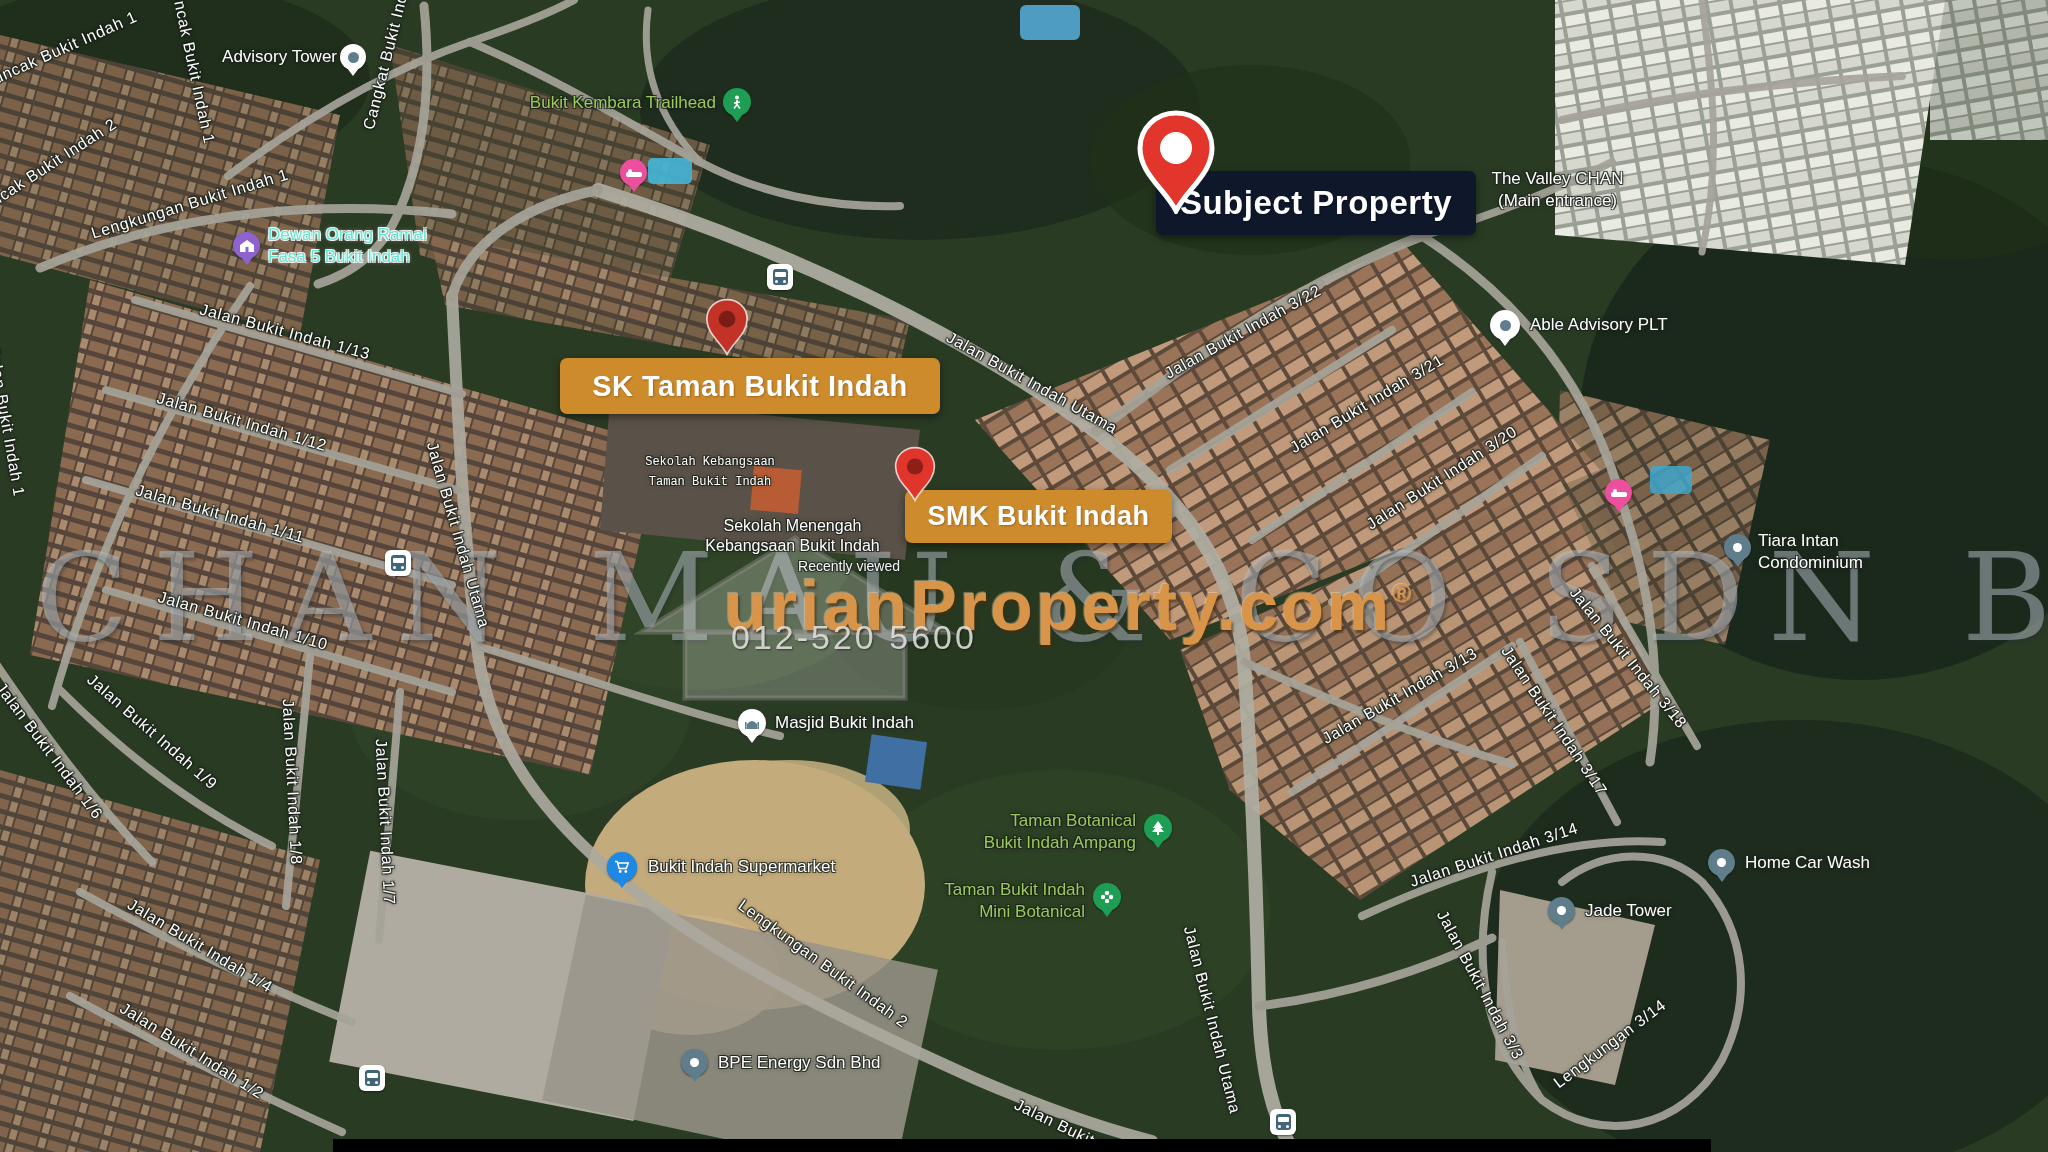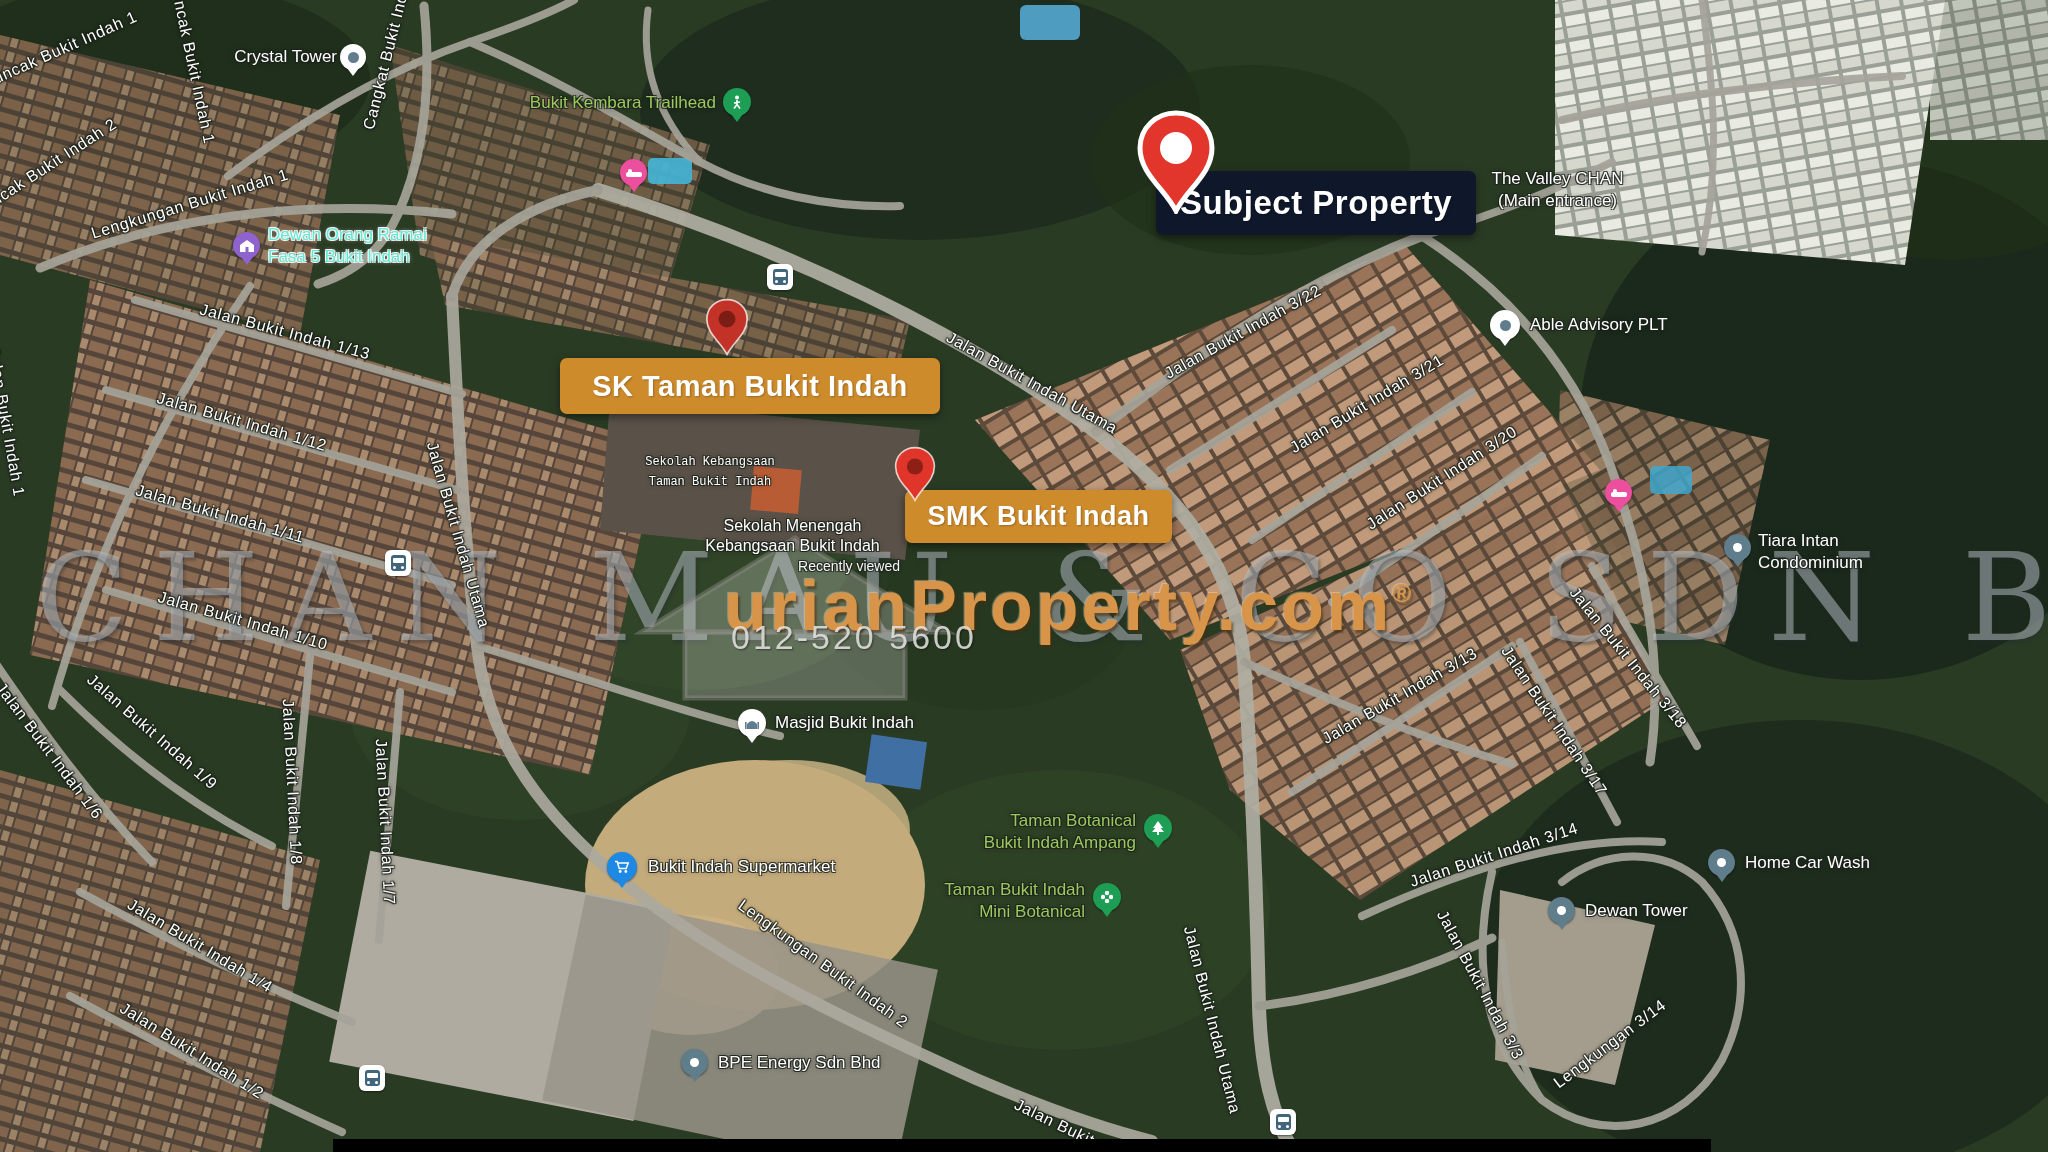--- a/index.html
+++ b/index.html
@@ -199,21 +199,21 @@
   <span class="st" style="left:1494px;top:855px;transform:translate(-50%,-50%) rotate(-18deg);">Jalan Bukit Indah 3/14</span>
   <span class="st" style="left:1610px;top:1044px;transform:translate(-50%,-50%) rotate(-37deg);">Lengkungan 3/14</span>
   <span class="st" style="left:1480px;top:985px;transform:translate(-50%,-50%) rotate(62deg);">Jalan Bukit Indah 3/3</span>
   <span class="st" style="left:823px;top:964px;transform:translate(-50%,-50%) rotate(36deg);">Lengkungan Bukit Indah 2</span>
   <span class="st" style="left:1102px;top:1146px;transform:translate(-50%,-50%) rotate(26deg);">Jalan Bukit Indah Utama</span>
   <span class="st" style="left:60px;top:50px;transform:translate(-50%,-50%) rotate(-24deg);">Puncak Bukit Indah 1</span>
 
   <div class="gpin white" style="left:340px;top:44px;width:26px;height:26px;">
       <span class="dot"></span>
     </div>
-  <div class="poi right" style="left:187px;top:46px;width:150px;">Crystal Tower</div>
+  <div class="poi right" style="left:187px;top:46px;width:150px;">Advisory Tower</div>
 
   <div class="gpin green" style="left:723px;top:88px;width:28px;height:28px;">
     <svg width="14" height="14" viewBox="0 0 14 14">
         <circle cx="7" cy="2.5" r="2" fill="#fff"></circle>
         <path d="M7,5 L7,9.5 M7,9.5 L4,13.5 M7,9.5 L10,13.5 M4,8 L10,7" stroke="#fff" stroke-width="1.6" fill="none"></path>
       </svg>
   </div>
   <div class="poi green right" style="left:508px;top:92px;width:208px;">Bukit Kembara Trailhead</div>
 
   <div class="gpin pink" style="left:620px;top:159px;width:27px;height:27px;">
@@ -320,21 +320,21 @@
   </div>
 
   <div class="gpin" style="left:1708px;top:849px;width:27px;height:27px;">
       <span class="dot"></span>
     </div>
   <div class="poi" style="left:1745px;top:852px;">Home Car Wash</div>
 
   <div class="gpin" style="left:1548px;top:897px;width:27px;height:27px;">
       <span class="dot"></span>
     </div>
-  <div class="poi" style="left:1585px;top:900px;">Dewan Tower</div>
+  <div class="poi" style="left:1585px;top:900px;">Jade Tower</div>
 
   <div class="bus" style="left:767px;top:264px;">
       <i></i>
     </div>
   <div class="bus" style="left:385px;top:550px;">
       <i></i>
     </div>
   <div class="bus" style="left:359px;top:1065px;">
       <i></i>
     </div>

